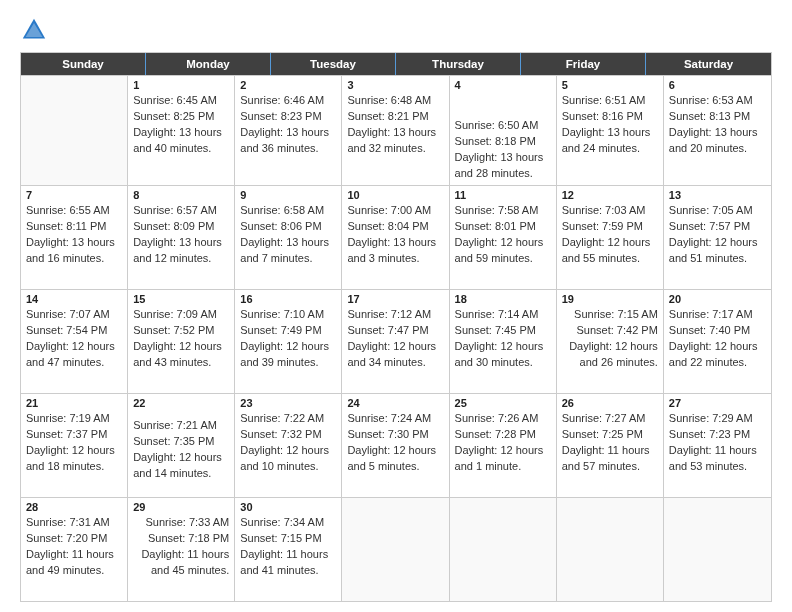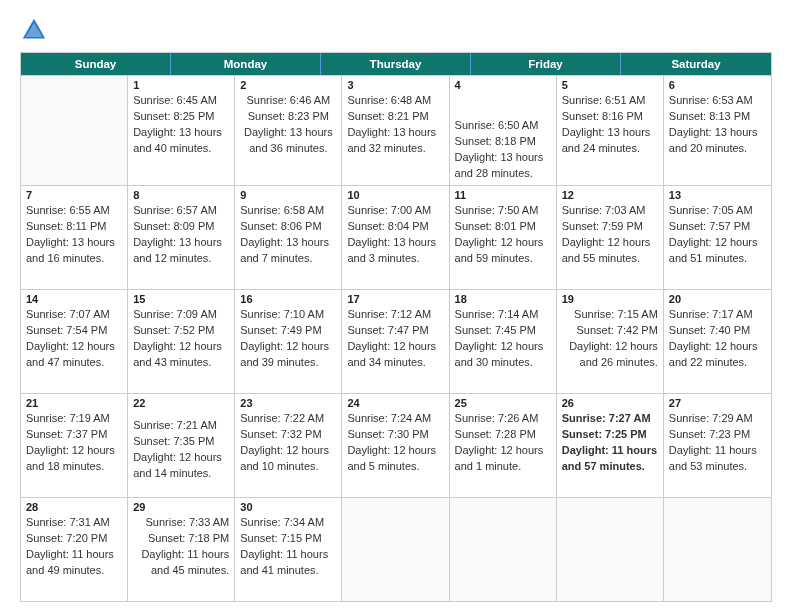--- a/index.html
+++ b/index.html
@@ -55,22 +55,22 @@
       color: #555;
     }
     .calendar {
       flex: 1;
       display: flex;
       flex-direction: column;
       border: 1px solid #ccc;
     }
     .cal-header-row {
       display: grid;
-      grid-template-columns: repeat(5, 1fr);
-      background: #0f766e;
+      grid-template-columns: repeat(6, 1fr);
+      background: #404040;
     }
     .cal-header-cell {
       color: #fff;
       font-size: 11.5px;
       font-weight: bold;
       text-align: center;
       padding: 5px 2px;
       border-right: 1px solid #5599d8;
     }
     .cal-header-cell:last-child { border-right: none; }
@@ -125,37 +125,38 @@
     <div class="title-block">
       <h1></h1>
       <h2></h2>
     </div>
   </div>
 
   <div class="calendar">
     <div class="cal-header-row">
     <div class="cal-header-cell">Sunday</div>
         <div class="cal-header-cell">Monday</div>
+        <div class="cal-header-cell">Tuesday</div>
         <div class="cal-header-cell">Thursday</div>
         <div class="cal-header-cell">Friday</div>
         <div class="cal-header-cell">Saturday</div>
       </div>
     <div class="cal-body">
     <div class="cal-week">
           <div class="cal-cell empty"></div>
           <div class="cal-cell">
             <div class="day-number">1</div>
             <div class="day-info" style="white-space: pre-line;">Sunrise: 6:45 AM
 Sunset: 8:25 PM
 Daylight: 13 hours
 and 40 minutes.</div>
           </div>
           <div class="cal-cell">
             <div class="day-number">2</div>
-            <div class="day-info" style="white-space: pre-line; text-align: center;">Sunrise: 6:46 AM
+            <div class="day-info" style="white-space: pre-line;">Sunrise: 6:46 AM
 Sunset: 8:23 PM
 Daylight: 13 hours
 and 36 minutes.</div>
           </div>
           <div class="cal-cell">
             <div class="day-number">3</div>
             <div class="day-info" style="white-space: pre-line;">Sunrise: 6:48 AM
 Sunset: 8:21 PM
 Daylight: 13 hours
 and 32 minutes.</div>
@@ -206,21 +207,21 @@
           </div>
           <div class="cal-cell">
             <div class="day-number">10</div>
             <div class="day-info" style="white-space: pre-line;">Sunrise: 7:00 AM
 Sunset: 8:04 PM
 Daylight: 13 hours
 and 3 minutes.</div>
           </div>
           <div class="cal-cell">
             <div class="day-number">11</div>
-            <div class="day-info" style="white-space: pre-line;">Sunrise: 7:50 AM
+            <div class="day-info" style="white-space: pre-line;">Sunrise: 7:58 AM
 Sunset: 8:01 PM
 Daylight: 12 hours
 and 59 minutes.</div>
           </div>
           <div class="cal-cell">
             <div class="day-number">12</div>
             <div class="day-info" style="white-space: pre-line;">Sunrise: 7:03 AM
 Sunset: 7:59 PM
 Daylight: 12 hours
 and 55 minutes.</div>
@@ -315,21 +316,21 @@
           </div>
           <div class="cal-cell">
             <div class="day-number">25</div>
             <div class="day-info" style="white-space: pre-line;">Sunrise: 7:26 AM
 Sunset: 7:28 PM
 Daylight: 12 hours
 and 1 minute.</div>
           </div>
           <div class="cal-cell">
             <div class="day-number">26</div>
-            <div class="day-info" style="white-space: pre-line; font-weight: bold;">Sunrise: 7:27 AM
+            <div class="day-info" style="white-space: pre-line;">Sunrise: 7:27 AM
 Sunset: 7:25 PM
 Daylight: 11 hours
 and 57 minutes.</div>
           </div>
           <div class="cal-cell">
             <div class="day-number">27</div>
             <div class="day-info" style="white-space: pre-line;">Sunrise: 7:29 AM
 Sunset: 7:23 PM
 Daylight: 11 hours
 and 53 minutes.</div>

